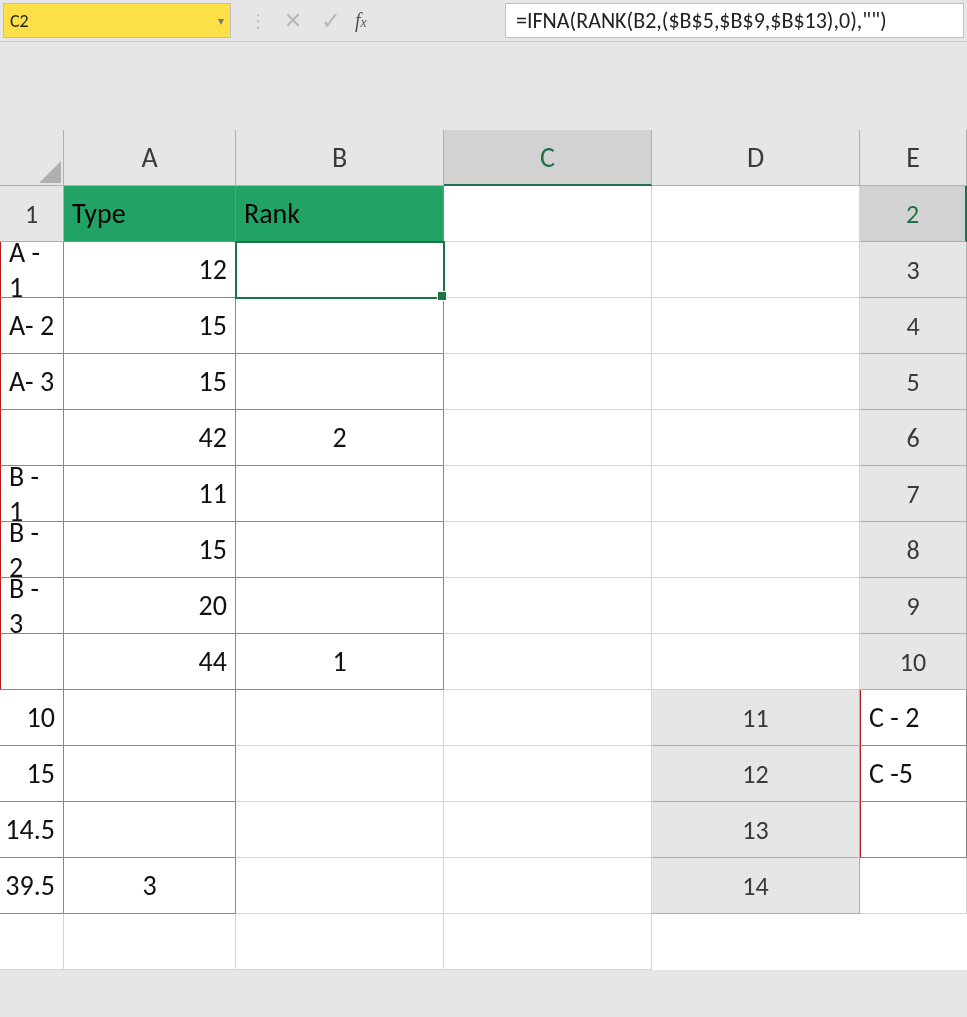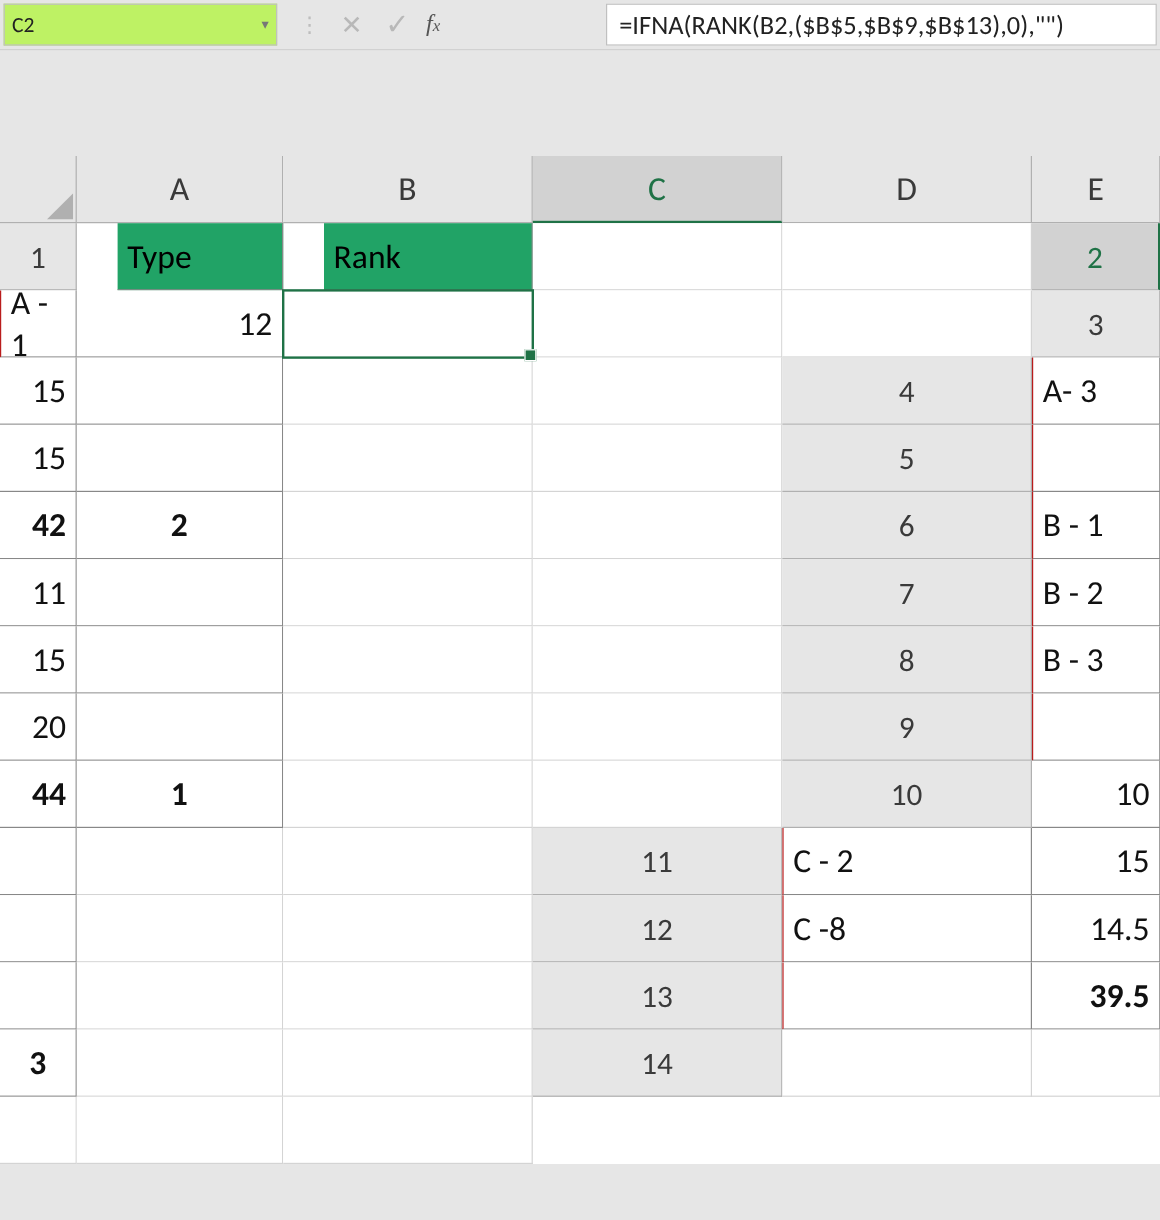--- a/index.html
+++ b/index.html
@@ -14,21 +14,21 @@
     
     .formula-bar {
       display: flex;
       align-items: stretch;
       background: #e6e6e6;
       height: 42px;
       border-bottom: 1px solid #ccc;
     }
     .name-box {
       width: 228px;
-      background: #bef264;
+      background: #fde047;
       border: 1px solid #c0c0c0;
       display: flex;
       align-items: center;
       justify-content: space-between;
       padding: 0 6px;
       font-size: 18px;
       color: #222;
       margin: 3px 4px 3px 3px;
     }
     .name-box .dropdown-icon {
@@ -140,29 +140,28 @@
       border-bottom: 1px solid #d4d4d4;
       display: flex;
       align-items: center;
       padding: 0 8px;
       font-size: 28px;
       color: #111;
       background: #fff;
     }
     .cell.right { justify-content: flex-end; }
     .cell.center { justify-content: center; }
-    .cell.bold { font-weight: 700; }
+    .cell.bold { font-weight: 400; }
 
     .cell.header-green {
       background: #21a366;
       color: #000;
       font-weight: 400;
       border-right: 1px solid #888;
       border-bottom: 1px solid #888;
-      margin-left: 34px;
     }
 
     .cell.data-border {
       border-right: 1px solid #888;
       border-bottom: 1px solid #888;
       border-top: none;
     }
     .cell.data-border.left-edge { border-left: 1px solid #b91c1c; }
 
     .cell.selected {
@@ -225,20 +224,21 @@
   <div class="cell"></div>
 
   <div class="row-header selected">2</div>
   <div class="cell data-border left-edge">A - 1</div>
   <div class="cell data-border right">12</div>
   <div class="cell data-border selected"></div>
   <div class="cell"></div>
   <div class="cell"></div>
 
   <div class="row-header">3</div>
+  <div class="cell data-border left-edge">A- 2</div>
   <div class="cell data-border right">15</div>
   <div class="cell data-border"></div>
   <div class="cell"></div>
   <div class="cell"></div>
 
   <div class="row-header">4</div>
   <div class="cell data-border left-edge">A- 3</div>
   <div class="cell data-border right">15</div>
   <div class="cell data-border"></div>
   <div class="cell"></div>
@@ -286,21 +286,21 @@
   <div class="cell"></div>
 
   <div class="row-header">11</div>
   <div class="cell data-border left-edge">C - 2</div>
   <div class="cell data-border right">15</div>
   <div class="cell data-border"></div>
   <div class="cell"></div>
   <div class="cell"></div>
 
   <div class="row-header">12</div>
-  <div class="cell data-border left-edge">C -8</div>
+  <div class="cell data-border left-edge">C -5</div>
   <div class="cell data-border right">14.5</div>
   <div class="cell data-border"></div>
   <div class="cell"></div>
   <div class="cell"></div>
 
   <div class="row-header">13</div>
   <div class="cell data-border left-edge"></div>
   <div class="cell data-border right bold">39.5</div>
   <div class="cell data-border center bold">3</div>
   <div class="cell"></div>

